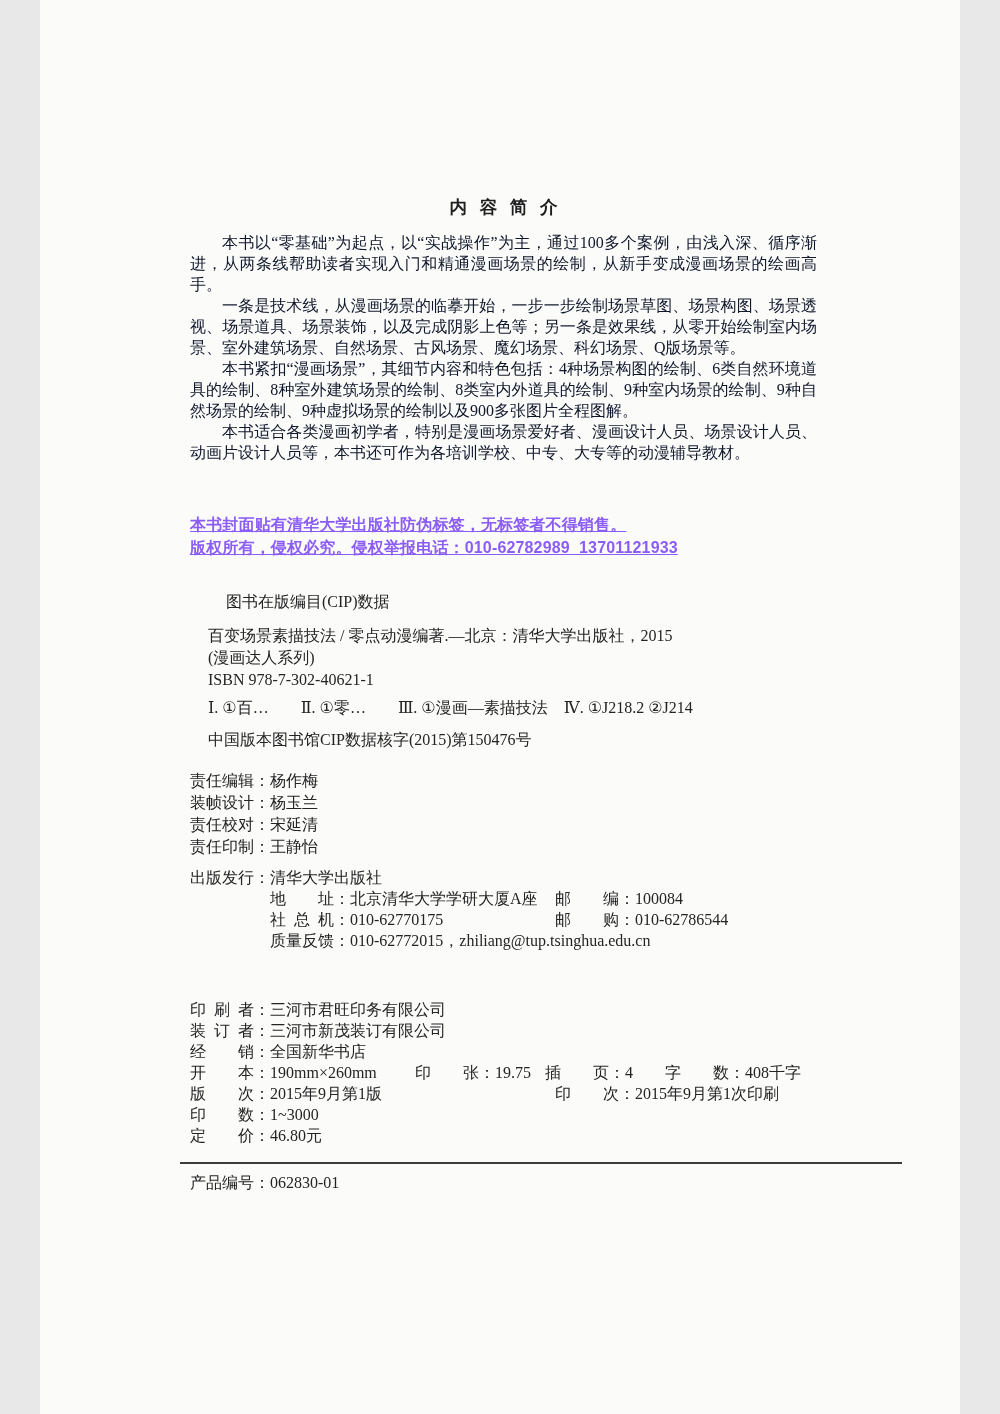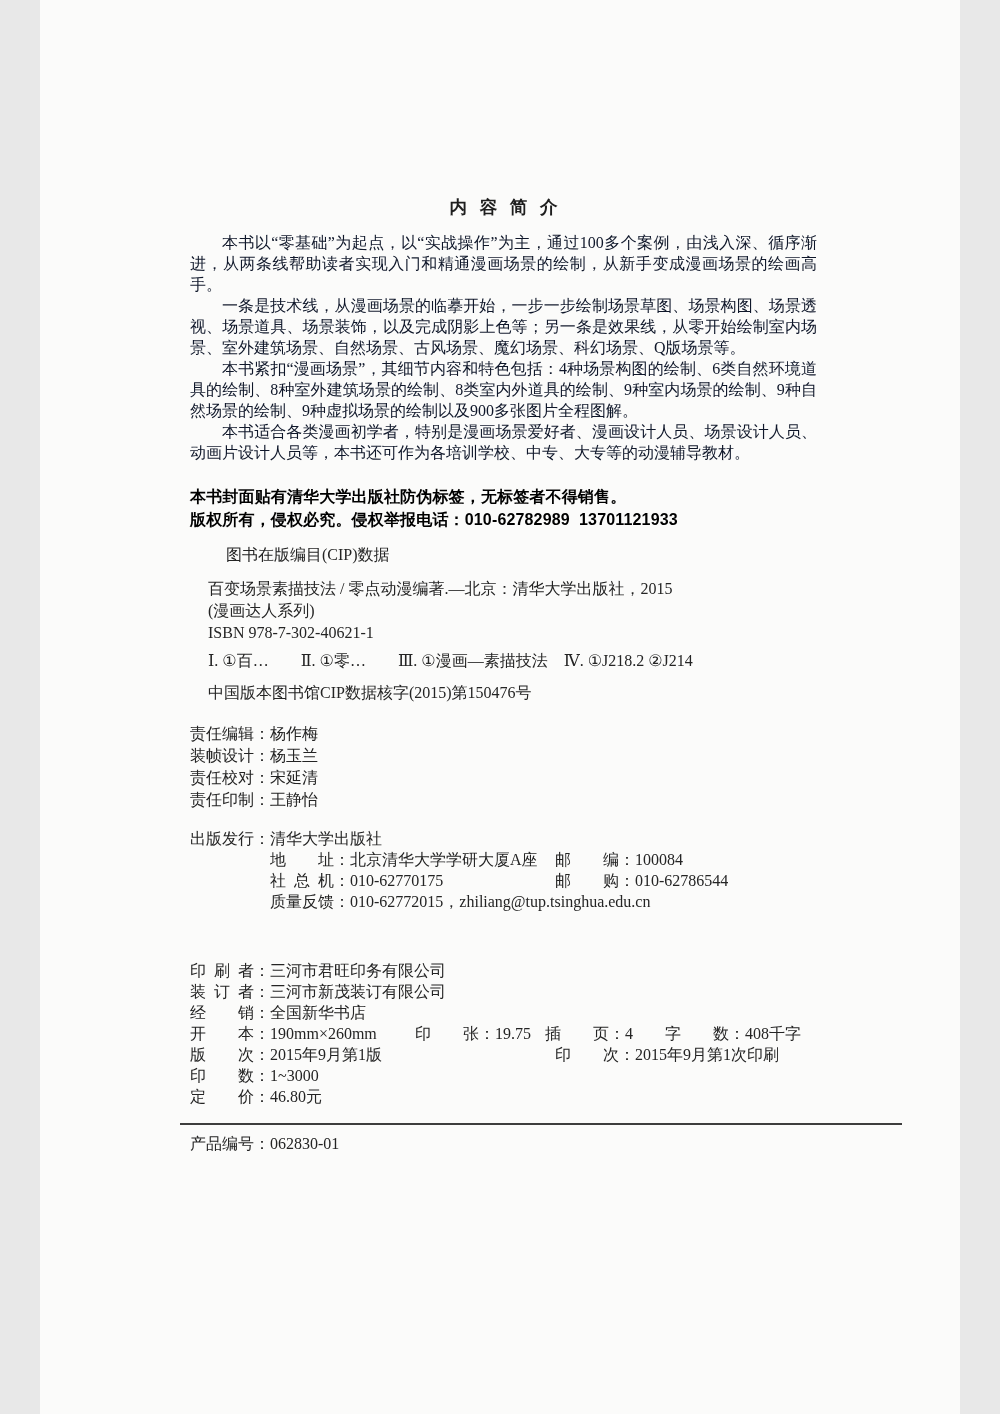--- a/index.html
+++ b/index.html
@@ -27,45 +27,46 @@
   }
   
   .intro p{
     margin:0;
     text-indent:2em;
     text-align:justify;
     color:#0f172a;
   }
   
   .notice{
-    margin-top:22px;
+    margin-top:50px;
     font-family:"Liberation Sans","DejaVu Sans",sans-serif;
     font-weight:600;
     font-size:16px;line-height:23px;
-    color:#000000;
+    color:#8b5cf6;
     letter-spacing:.01em;
+    text-decoration:underline;
   }
   .notice p{margin:0;white-space:pre-wrap;}
   
-  .cip{margin-top:13px;line-height:22px;}
+  .cip{margin-top:32px;line-height:22px;}
   .cip p{margin:0;white-space:pre-wrap;}
   .cip-header{padding-left:36px;}
   .cip-line{padding-left:18px;}
   .cip-bookline{margin-top:12px !important;}
   .cip-class{margin-top:6px !important;}
   .cip-registry{margin-top:10px !important;padding-left:18px;}
   
   .kvblock p,.kvblock .row{margin:0;}
   .row{position:relative;white-space:nowrap;}
   .lbl{display:inline-block;vertical-align:top;}
   .w4{width:64px;text-align:justify;text-align-last:justify;}
   .cl{display:inline-block;vertical-align:top;}
   .val{white-space:pre-wrap;}
   .credits{margin-top:19px;line-height:22px;}
-  .pub{margin-top:17px;line-height:21px;}
+  .pub{margin-top:9px;line-height:21px;}
   .pub .sub{padding-left:80px;}
   .pair2{position:absolute;left:365px;top:0;white-space:nowrap;}
   .print{line-height:21px;margin-top:48px;}
   .p2{position:absolute;left:225px;top:0;white-space:nowrap;}
   .p3{position:absolute;left:355px;top:0;white-space:nowrap;}
   .p4{position:absolute;left:475px;top:0;white-space:nowrap;}
   
   .rule{
     margin:16px 0 0 -10px;
     border:none;

